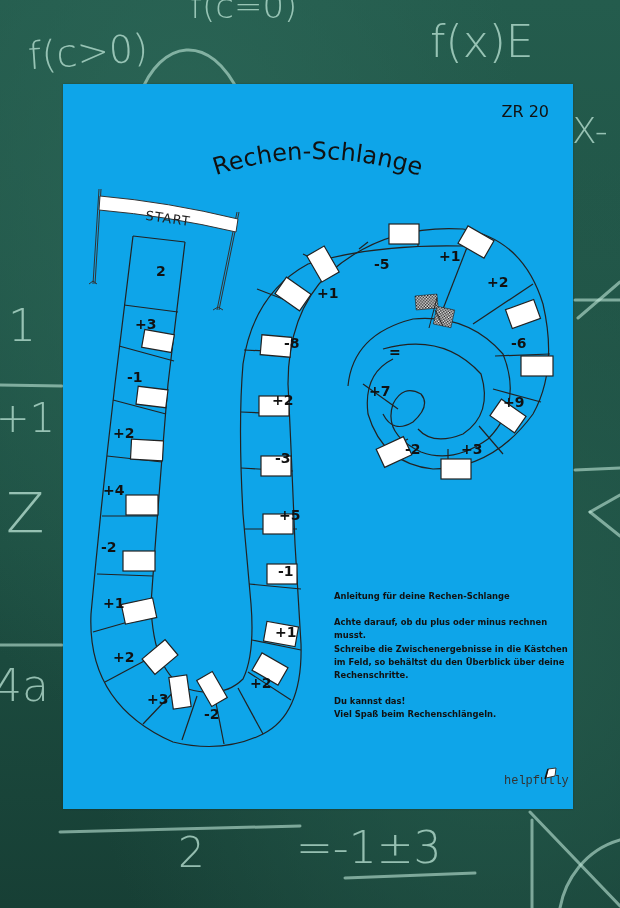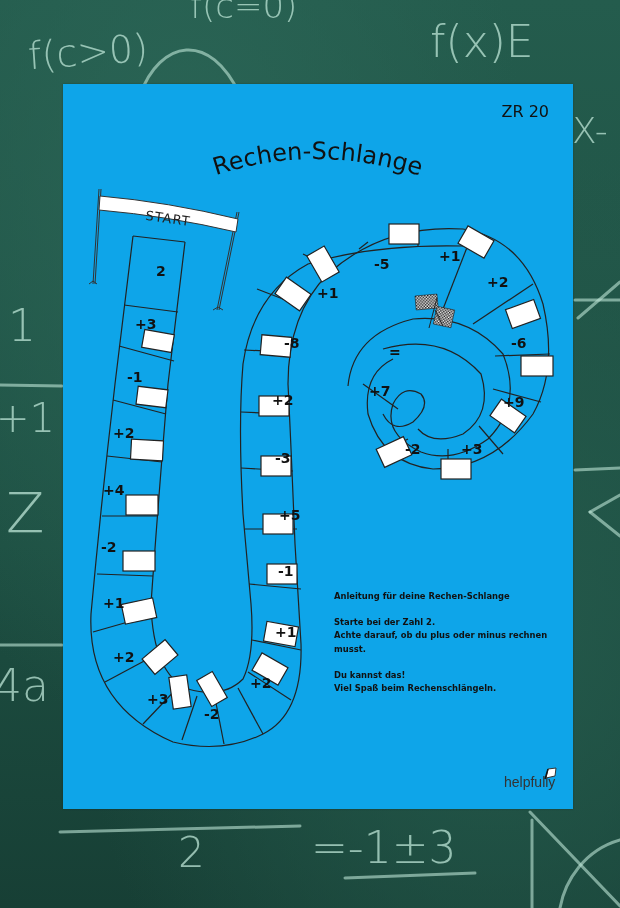--- a/index.html
+++ b/index.html
@@ -33,39 +33,39 @@
   .game { position: absolute; left: 0; top: 0; }
   .instructions {
     position: absolute; left: 259px; top: 506px; width: 240px;
     font-family: "DejaVu Sans", sans-serif; font-size: 8.4px; line-height: 13.2px;
     color: #111; font-weight: bold; margin-left: 12px;
   }
   .instructions p { margin: 0; }
   .instructions .gap { height: 13px; }
   .logo {
     position: absolute; left: 441px; top: 690px;
-    font-family: Liberation Sans, sans-serif; font-size: 14px; color: #333;
+    font-family: Liberation Mono, monospace; font-size: 12px; color: #333;
   }
   .logo svg { position: absolute; left: 40px; top: -8px; }
   .field-label { font-family: "DejaVu Sans", sans-serif; font-weight: bold; font-size: 14px; fill: #111; }
 </style>
 </head>
 <body>
 
 <div class="board">
   <div class="chalk">
     <span class="chalk-text" style="left:28px;top:30px;font-size:38px;transform:rotate(-4deg);">f(c&gt;0)</span>
     <span class="chalk-text" style="left:190px;top:-14px;font-size:34px;">f(c=0)</span>
     <span class="chalk-text" style="left:430px;top:16px;font-size:44px;">f(x)E</span>
     <span class="chalk-text" style="left:8px;top:300px;font-size:44px;">1</span>
     <span class="chalk-text" style="left:-4px;top:395px;font-size:40px;">+1</span>
     <span class="chalk-text" style="left:6px;top:480px;font-size:56px;">Z</span>
     <span class="chalk-text" style="left:-6px;top:660px;font-size:44px;">4a</span>
     <span class="chalk-text" style="left:178px;top:828px;font-size:42px;">2</span>
-    <span class="chalk-text" style="left:296px;top:822px;font-size:44px;margin-left:15px;">=-1±3</span>
+    <span class="chalk-text" style="left:296px;top:822px;font-size:44px;">=-1±3</span>
     <span class="chalk-text" style="left:572px;top:110px;font-size:36px;">X-</span>
     <svg width="620" height="908" style="position:absolute;left:0;top:0">
       <g stroke="rgba(190,230,215,0.6)" stroke-width="3" fill="none" stroke-linecap="round">
         <path d="M140 95 C 160 40, 210 30, 240 95"></path>
         <path d="M0 385 L 62 386"></path>
         <path d="M0 645 L 62 645"></path>
         <path d="M60 832 L 300 826"></path>
         <path d="M345 878 L 475 873"></path>
         <path d="M575 300 L 620 300"></path>
         <path d="M578 318 L 620 282"></path>
@@ -217,22 +217,22 @@
       <text class="field-label" x="398" y="370">+3</text>
       <text class="field-label" x="342" y="370">-2</text>
       <text class="field-label" x="306" y="312">+7</text>
       <text class="field-label" x="326" y="273">=</text>
     </g>
   </svg>
 
   <div class="instructions">
     <p>Anleitung für deine Rechen-Schlange</p>
     <div class="gap"></div>
-    <p>Starte bei der Zahl 2.</p>
     <p>Achte darauf, ob du plus oder minus rechnen musst.</p>
+    <p>Schreibe die Zwischenergebnisse in die Kästchen im Feld, so behältst du den Überblick über deine Rechenschritte.</p>
     <div class="gap"></div>
     <p>Du kannst das!</p>
     <p>Viel Spaß beim Rechenschlängeln.</p>
   </div>
 
   <div class="logo">
     <span>helpfully</span>
     <svg width="14" height="14" viewBox="0 0 14 14">
       <path d="M2 12 L4 3 L12 2 L11 10 Z" fill="#fff" stroke="#333" stroke-width="1"></path>
       <path d="M1 13 L4 3" stroke="#111" stroke-width="1.5"></path>

